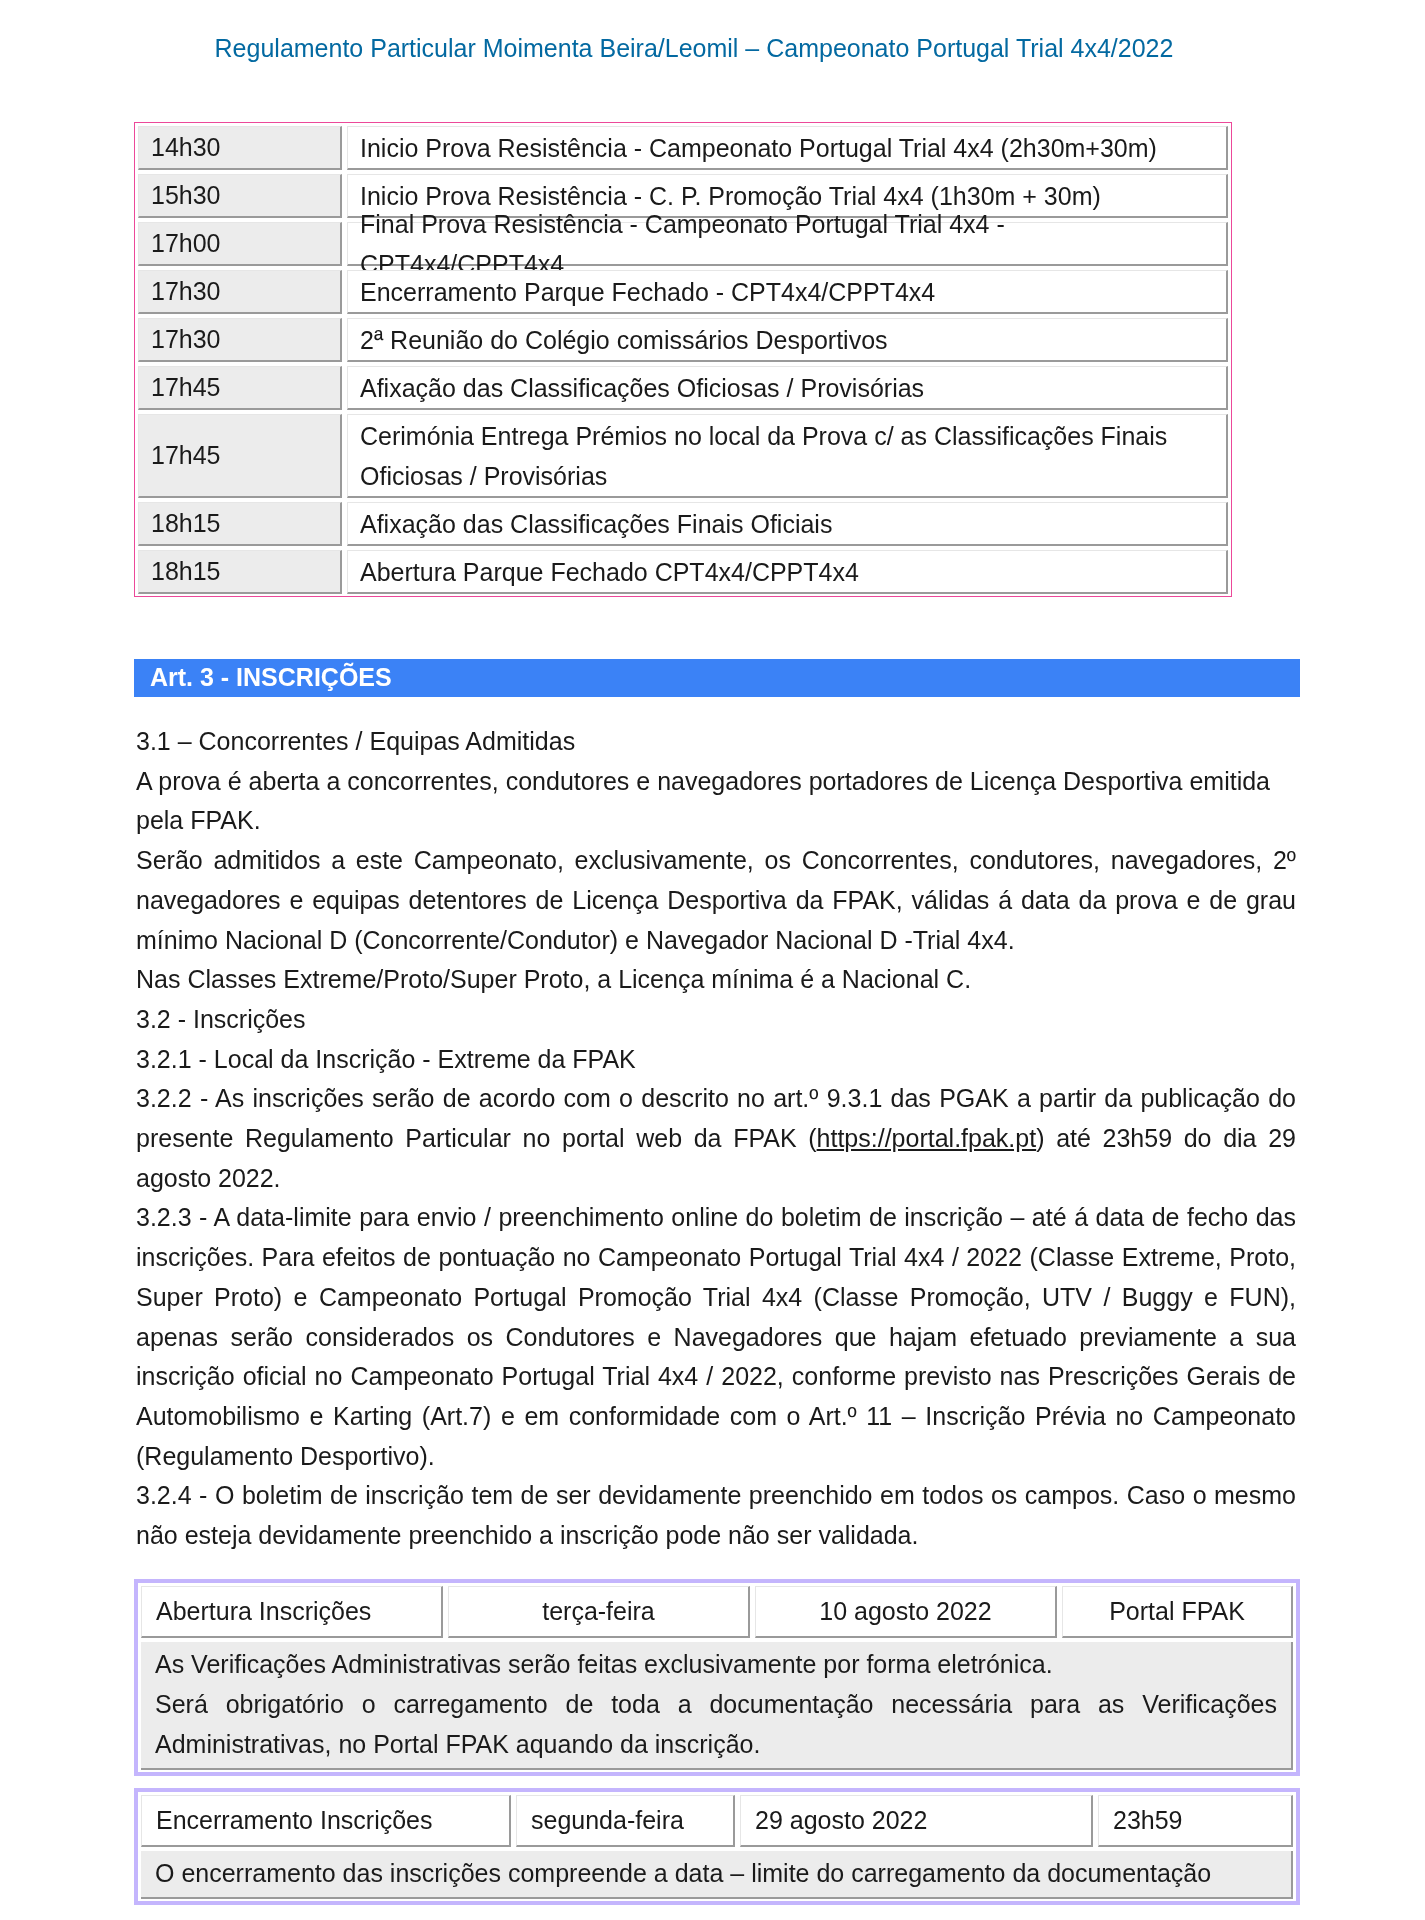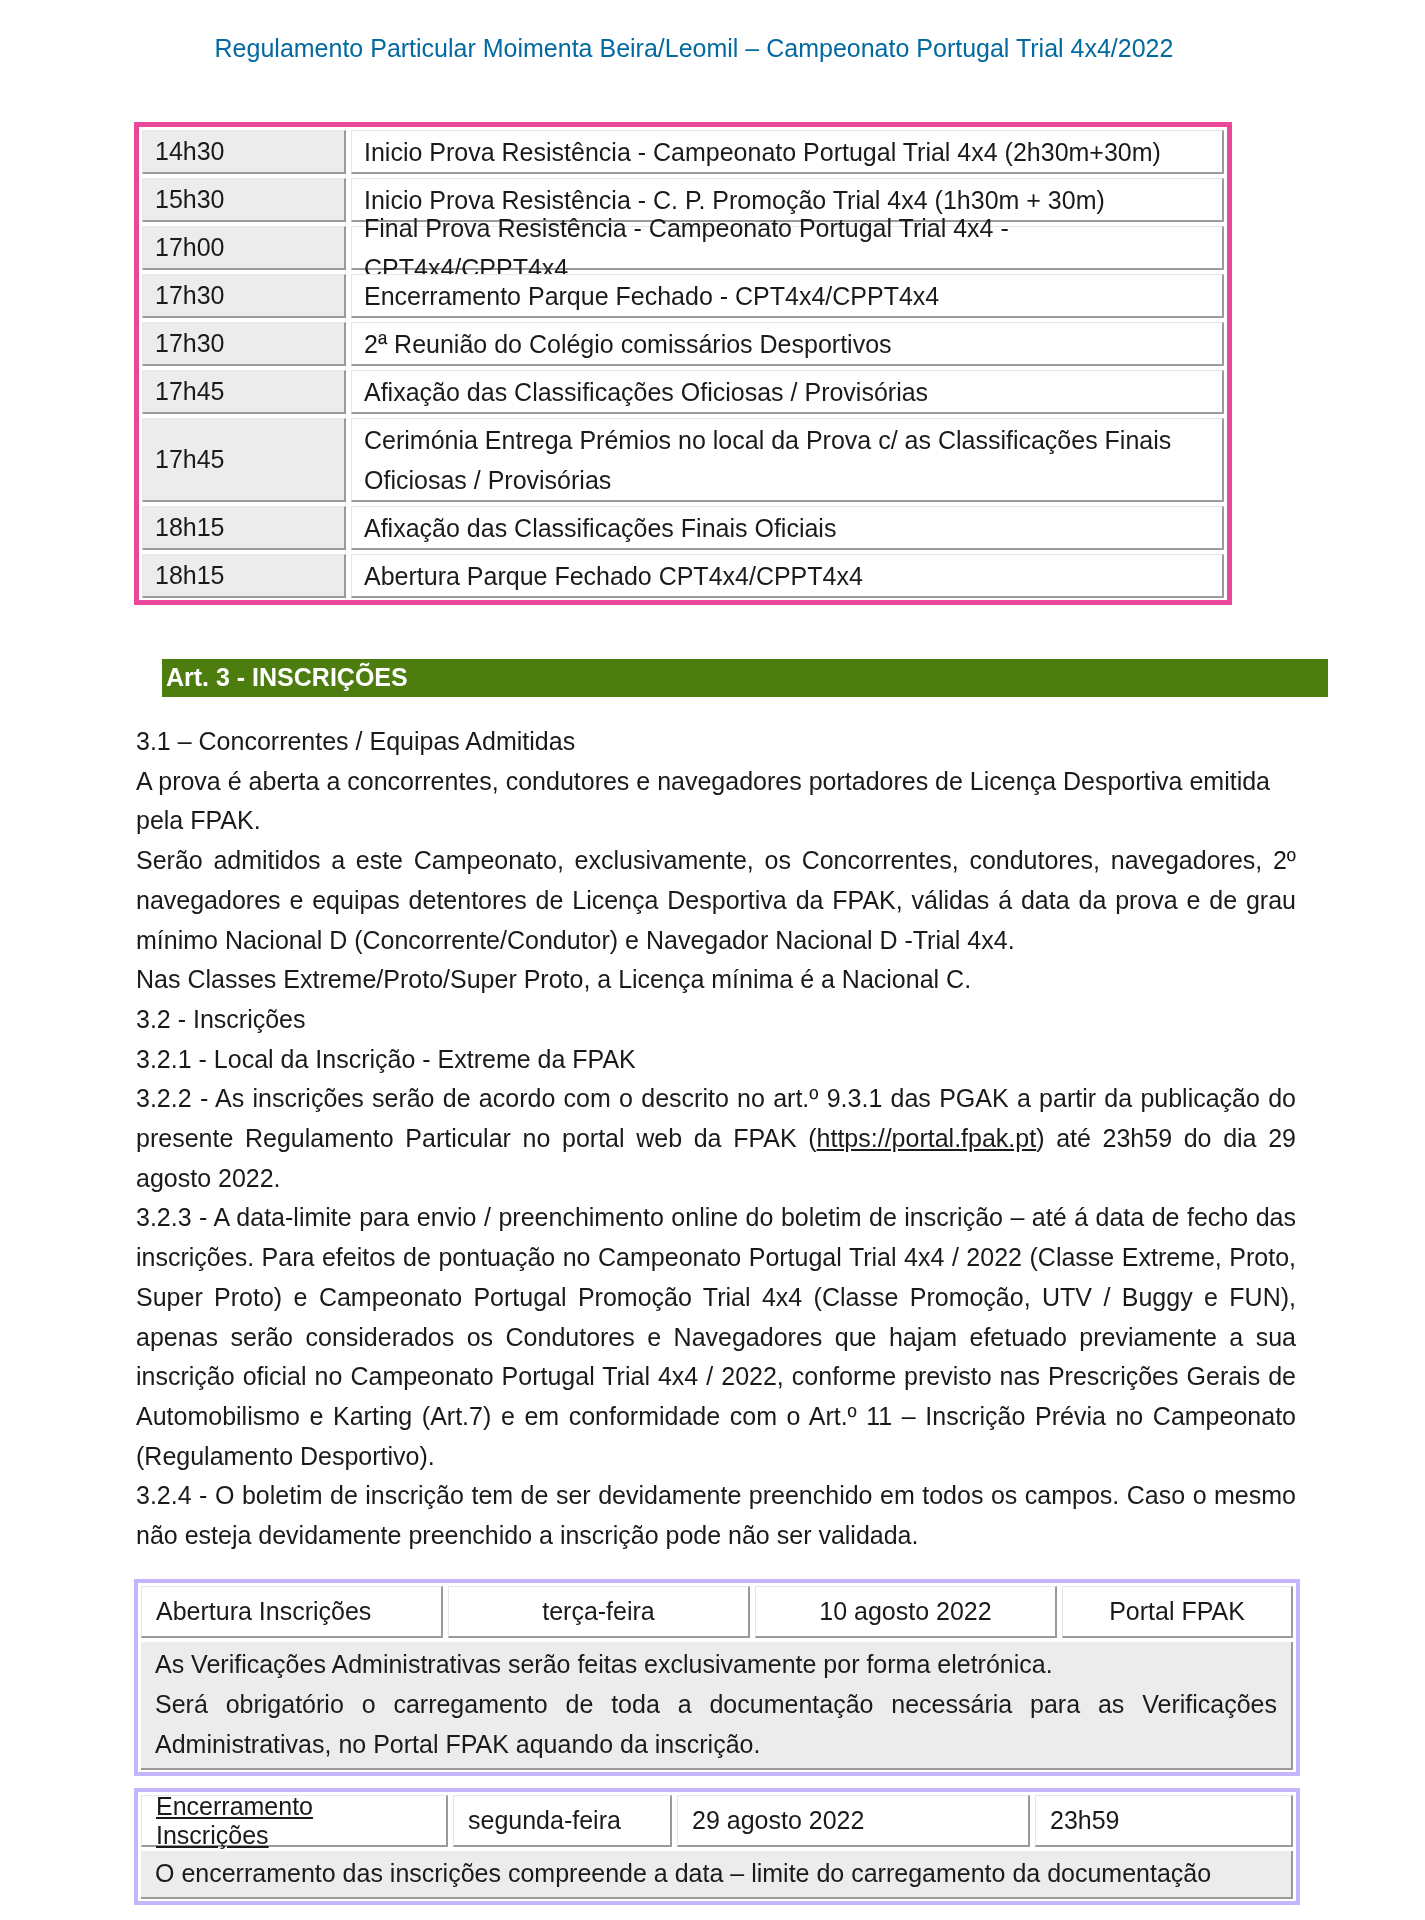--- a/index.html
+++ b/index.html
@@ -1,26 +1,26 @@
 <!DOCTYPE html>
 <html><head>
 <meta charset="utf-8">
 <style>
   html, body { margin: 0; padding: 0; background: #ffffff; }
   body { width: 1425px; height: 1920px; position: relative; font-family: "Liberation Sans", sans-serif; color: #1a1a1a; overflow: hidden; }
   .header { position: absolute; top: 34px; left: 16px; width: 1356px; text-align: center; font-size: 25px; color: #0369a1; }
-  .sched { position: absolute; left: 134px; top: 122px; width: 1098px; border: 5px solid #ec4899; padding: 3px 3px 2px 3px; box-sizing: border-box; }
+  .sched { position: absolute; left: 134px; top: 122px; width: 1098px; border: 1px solid #ec4899; padding: 3px 3px 2px 3px; box-sizing: border-box; }
   .srow { display: flex; margin-bottom: 4px; }
   .srow:last-child { margin-bottom: 0; }
   .cell { box-sizing: border-box; font-size: 25px; padding: 0 12px; display: flex; align-items: center; border-right: 2px solid #9a9a9a; border-bottom: 2px solid #9a9a9a; border-top: 1px solid #e6e6e6; border-left: 1px solid #e6e6e6; }
   .time { width: 204px; background: #ececec; margin-right: 5px; }
   .desc { flex: 1; background: #ffffff; line-height: 40px; }
   .h44 { height: 44px; }
   .h84 { height: 84px; }
-  .art { position: absolute; left: 134px; top: 659px; width: 1166px; height: 38px; background: #4d7c0f; color: #fff; font-size: 25px; font-weight: bold; line-height: 36px; padding-left: 4px; box-sizing: border-box; margin-left: 28px; }
+  .art { position: absolute; left: 134px; top: 659px; width: 1166px; height: 38px; background: #3b82f6; color: #fff; font-size: 25px; font-weight: bold; line-height: 36px; padding-left: 16px; box-sizing: border-box; }
   .body { position: absolute; left: 136px; top: 722px; width: 1160px; font-size: 25px; line-height: 39.7px; }
   .body p { margin: 0; }
   .justify { text-align: justify; text-align-last: left; }
   .b { font-weight: normal; }
   .link { text-decoration: underline; }
   .tbl { position: absolute; left: 134px; width: 1166px; border: 4px solid #c4b5fd; padding: 3px 3px 2px 3px; box-sizing: border-box; }
   .trow { display: flex; margin-bottom: 4px; }
   .tcell { box-sizing: border-box; height: 52px; font-size: 25px; padding: 0 14px; display: flex; align-items: center; background: #fff; border-right: 2px solid #9a9a9a; border-bottom: 2px solid #9a9a9a; border-top: 1px solid #e6e6e6; border-left: 1px solid #e6e6e6; margin-right: 5px; }
   .tcell:last-child { margin-right: 0; }
   .center { justify-content: center; }
@@ -92,19 +92,19 @@
     <div class="tcell center" style="flex:1;">Portal FPAK</div>
   </div>
   <div class="note justify">
     <div>As Verificações Administrativas serão feitas exclusivamente por forma eletrónica.</div>
     <div>Será obrigatório o carregamento de toda a documentação necessária para as Verificações Administrativas, no Portal FPAK aquando da inscrição.</div>
   </div>
 </div>
 
 <div class="tbl" style="top:1788px;">
   <div class="trow">
-    <div class="tcell" style="width:307px;text-decoration:underline;">Encerramento Inscrições</div>
+    <div class="tcell" style="width:370px;">Encerramento Inscrições</div>
     <div class="tcell" style="width:219px;">segunda-feira</div>
     <div class="tcell" style="width:353px;">29 agosto 2022</div>
     <div class="tcell" style="flex:1;">23h59</div>
   </div>
   <div class="note">O encerramento das inscrições compreende a data – limite do carregamento da documentação</div>
 </div>
 
 </body></html>

